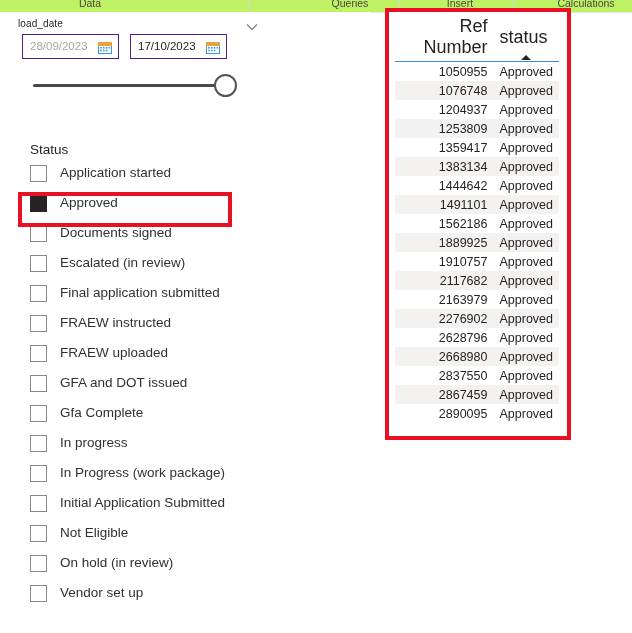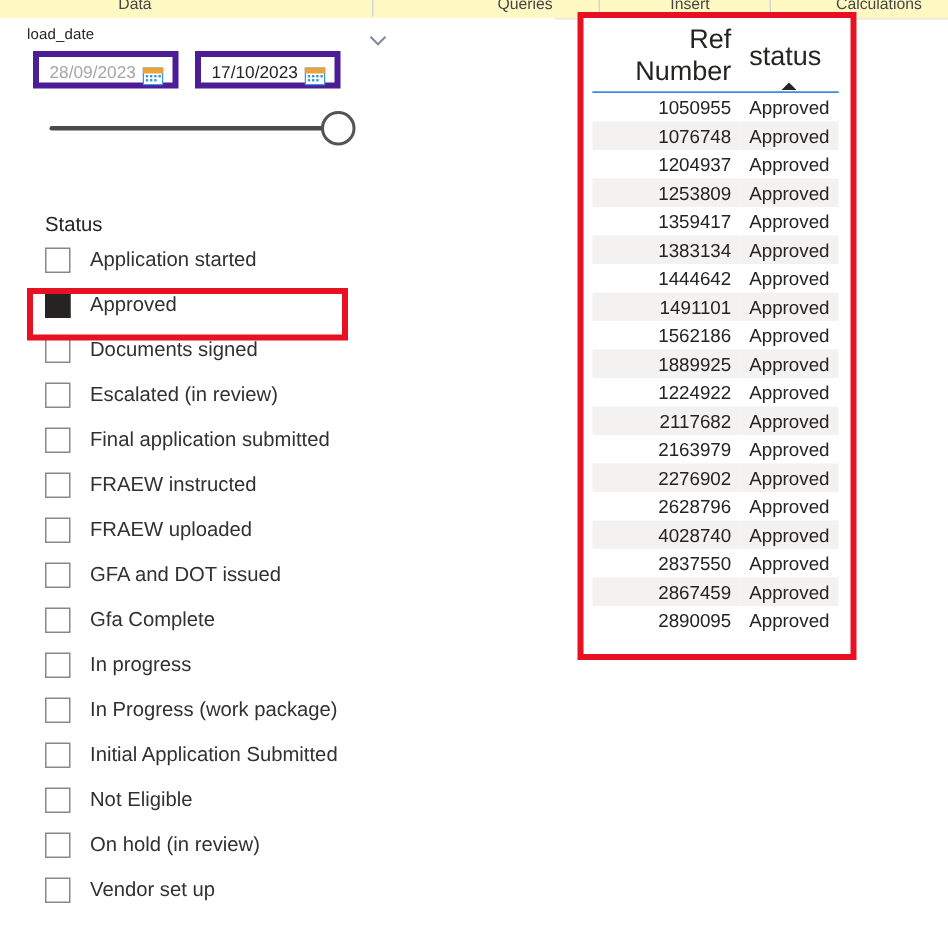--- a/index.html
+++ b/index.html
@@ -7,21 +7,21 @@
     width:632px;height:633px;
     background:#ffffff;
     font-family:"Liberation Sans","DejaVu Sans",sans-serif;
     color:#252423;
     overflow:hidden;
     position:relative;
   }
   
   #ribbon{
     position:absolute;left:0;top:0;width:632px;height:12px;
-    background:#fef9c3;
+    background:#bef264;
     border-bottom:1px solid #e6e6e6;
   }
   .ribbon-group{
     position:absolute;top:-3px;
     font-size:10.5px;color:#484644;
     text-align:center;white-space:nowrap;
     line-height:12px;
   }
   .ribbon-sep{
     position:absolute;top:0px;width:1px;height:11px;background:#d6d6d6;
@@ -31,21 +31,21 @@
   #slicer-title{
     position:absolute;left:18px;top:6px;
     font-size:10px;color:#252423;letter-spacing:.1px;
   }
   #chev{
     position:absolute;left:243px;top:8px;width:18px;height:14px;
     cursor:pointer;
   }
   .datebox{
     position:absolute;top:22px;height:25px;
-    background:#fff;border:4px solid #4c1d95;
+    background:#fff;border:1px solid #4c1d95;
     box-sizing:border-box;
   }
   #datebox-from{left:22px;width:97px;}
   #datebox-to{left:130px;width:97px;}
   .datetext{
     position:absolute;left:7px;top:5px;
     font-size:11.5px;
   }
   .datetext.muted{color:#a6a6a6;}
   .datetext.dark{color:#252423;}
@@ -300,41 +300,41 @@
         </tr>
         <tr>
           <td class="c-ref">1562186</td>
           <td class="c-st">Approved</td>
         </tr>
         <tr>
           <td class="c-ref">1889925</td>
           <td class="c-st">Approved</td>
         </tr>
         <tr>
-          <td class="c-ref">1224922</td>
+          <td class="c-ref">1910757</td>
           <td class="c-st">Approved</td>
         </tr>
         <tr>
           <td class="c-ref">2117682</td>
           <td class="c-st">Approved</td>
         </tr>
         <tr>
           <td class="c-ref">2163979</td>
           <td class="c-st">Approved</td>
         </tr>
         <tr>
           <td class="c-ref">2276902</td>
           <td class="c-st">Approved</td>
         </tr>
         <tr>
           <td class="c-ref">2628796</td>
           <td class="c-st">Approved</td>
         </tr>
         <tr>
-          <td class="c-ref">4028740</td>
+          <td class="c-ref">2668980</td>
           <td class="c-st">Approved</td>
         </tr>
         <tr>
           <td class="c-ref">2837550</td>
           <td class="c-st">Approved</td>
         </tr>
         <tr>
           <td class="c-ref">2867459</td>
           <td class="c-st">Approved</td>
         </tr>

